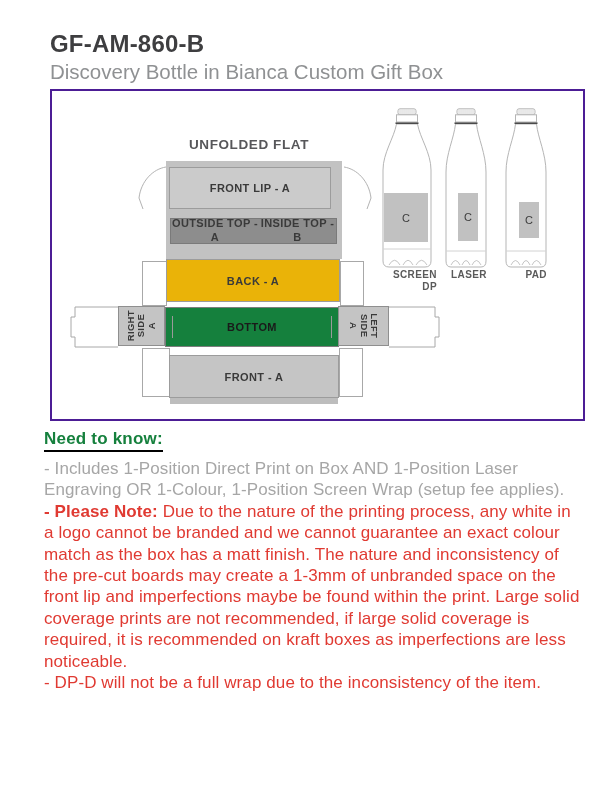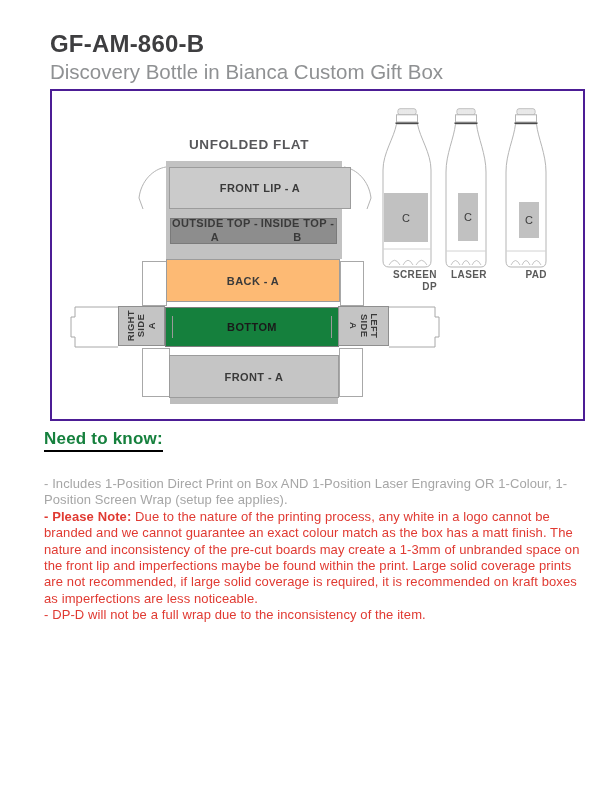--- a/index.html
+++ b/index.html
@@ -33,23 +33,23 @@
     left:97px;top:46px;width:200px;text-align:center;
     font-size:13.5px;font-weight:bold;color:#57575a;letter-spacing:.6px;
   }
   .col-bg{left:114px;top:70px;width:176px;height:98px;background:#c2c2c2;}
   .panel{
     display:flex;align-items:center;justify-content:center;
     font-weight:bold;color:#3a3a3a;font-size:11px;letter-spacing:.4px;
     border:1px solid #9c9c9c;background:var(--panel-light);
     text-align:center;
   }
-  .front-lip{left:117px;top:76px;width:182px;height:42px;background:#cbcbcb;}
+  .front-lip{left:117px;top:76px;width:162px;height:42px;background:#cbcbcb;}
   .outside-top{left:118px;top:127px;width:167px;height:26px;background:var(--panel-dark);border-color:#7a7a7a;flex-direction:row;line-height:1.25;}
-  .back-p{left:114px;top:168px;width:174px;height:43px;background:#fdba74;}
+  .back-p{left:114px;top:168px;width:174px;height:43px;background:#eab308;}
   .bottom-p{left:113px;top:216px;width:174px;height:40px;background:#15803d;border-color:#7d7d7d;color:#1a1a1a;}
   .front-p{left:117px;top:264px;width:170px;height:43px;background:#c5c5c5;}
   .under-strip{left:118px;top:306px;width:168px;height:7px;background:#bdbdbd;}
   .tab{background:#fff;border:1px solid var(--line-gray);}
   .tab-bl{left:90px;top:170px;width:25px;height:45px;}
   .tab-br{left:288px;top:170px;width:24px;height:45px;}
   .tab-fl{left:90px;top:257px;width:28px;height:49px;}
   .tab-fr{left:287px;top:257px;width:24px;height:49px;}
   .side-flap{
     background:#c4c4c4;border:1px solid #8f8f8f;
@@ -89,21 +89,21 @@
   .bl-1{left:325px;width:60px;}
   .bl-2{left:393px;width:42px;}
   .bl-3{left:453px;width:42px;}
 
   
   .ntk{position:absolute;left:44px;top:429px;width:540px;}
   .ntk h3{
     display:inline-block;font-size:17px;font-weight:bold;color:#15803d;
     border-bottom:2px solid #000;padding-bottom:1px;letter-spacing:.2px;
   }
-  .ntk .body{margin-top:24px;font-size:13px;line-height:1.26;letter-spacing:.1px;}
+  .ntk .body{margin-top:6px;font-size:17px;line-height:1.26;letter-spacing:.1px;}
   .ntk p{margin:0;}
   .muted{color:var(--muted-text);}
   .red{color:var(--note-red);}
   .red b{font-weight:bold;}
 </style>
 </head>
 <body>
 
 <div class="hdr">
   <h1>GF-AM-860-B</h1>

